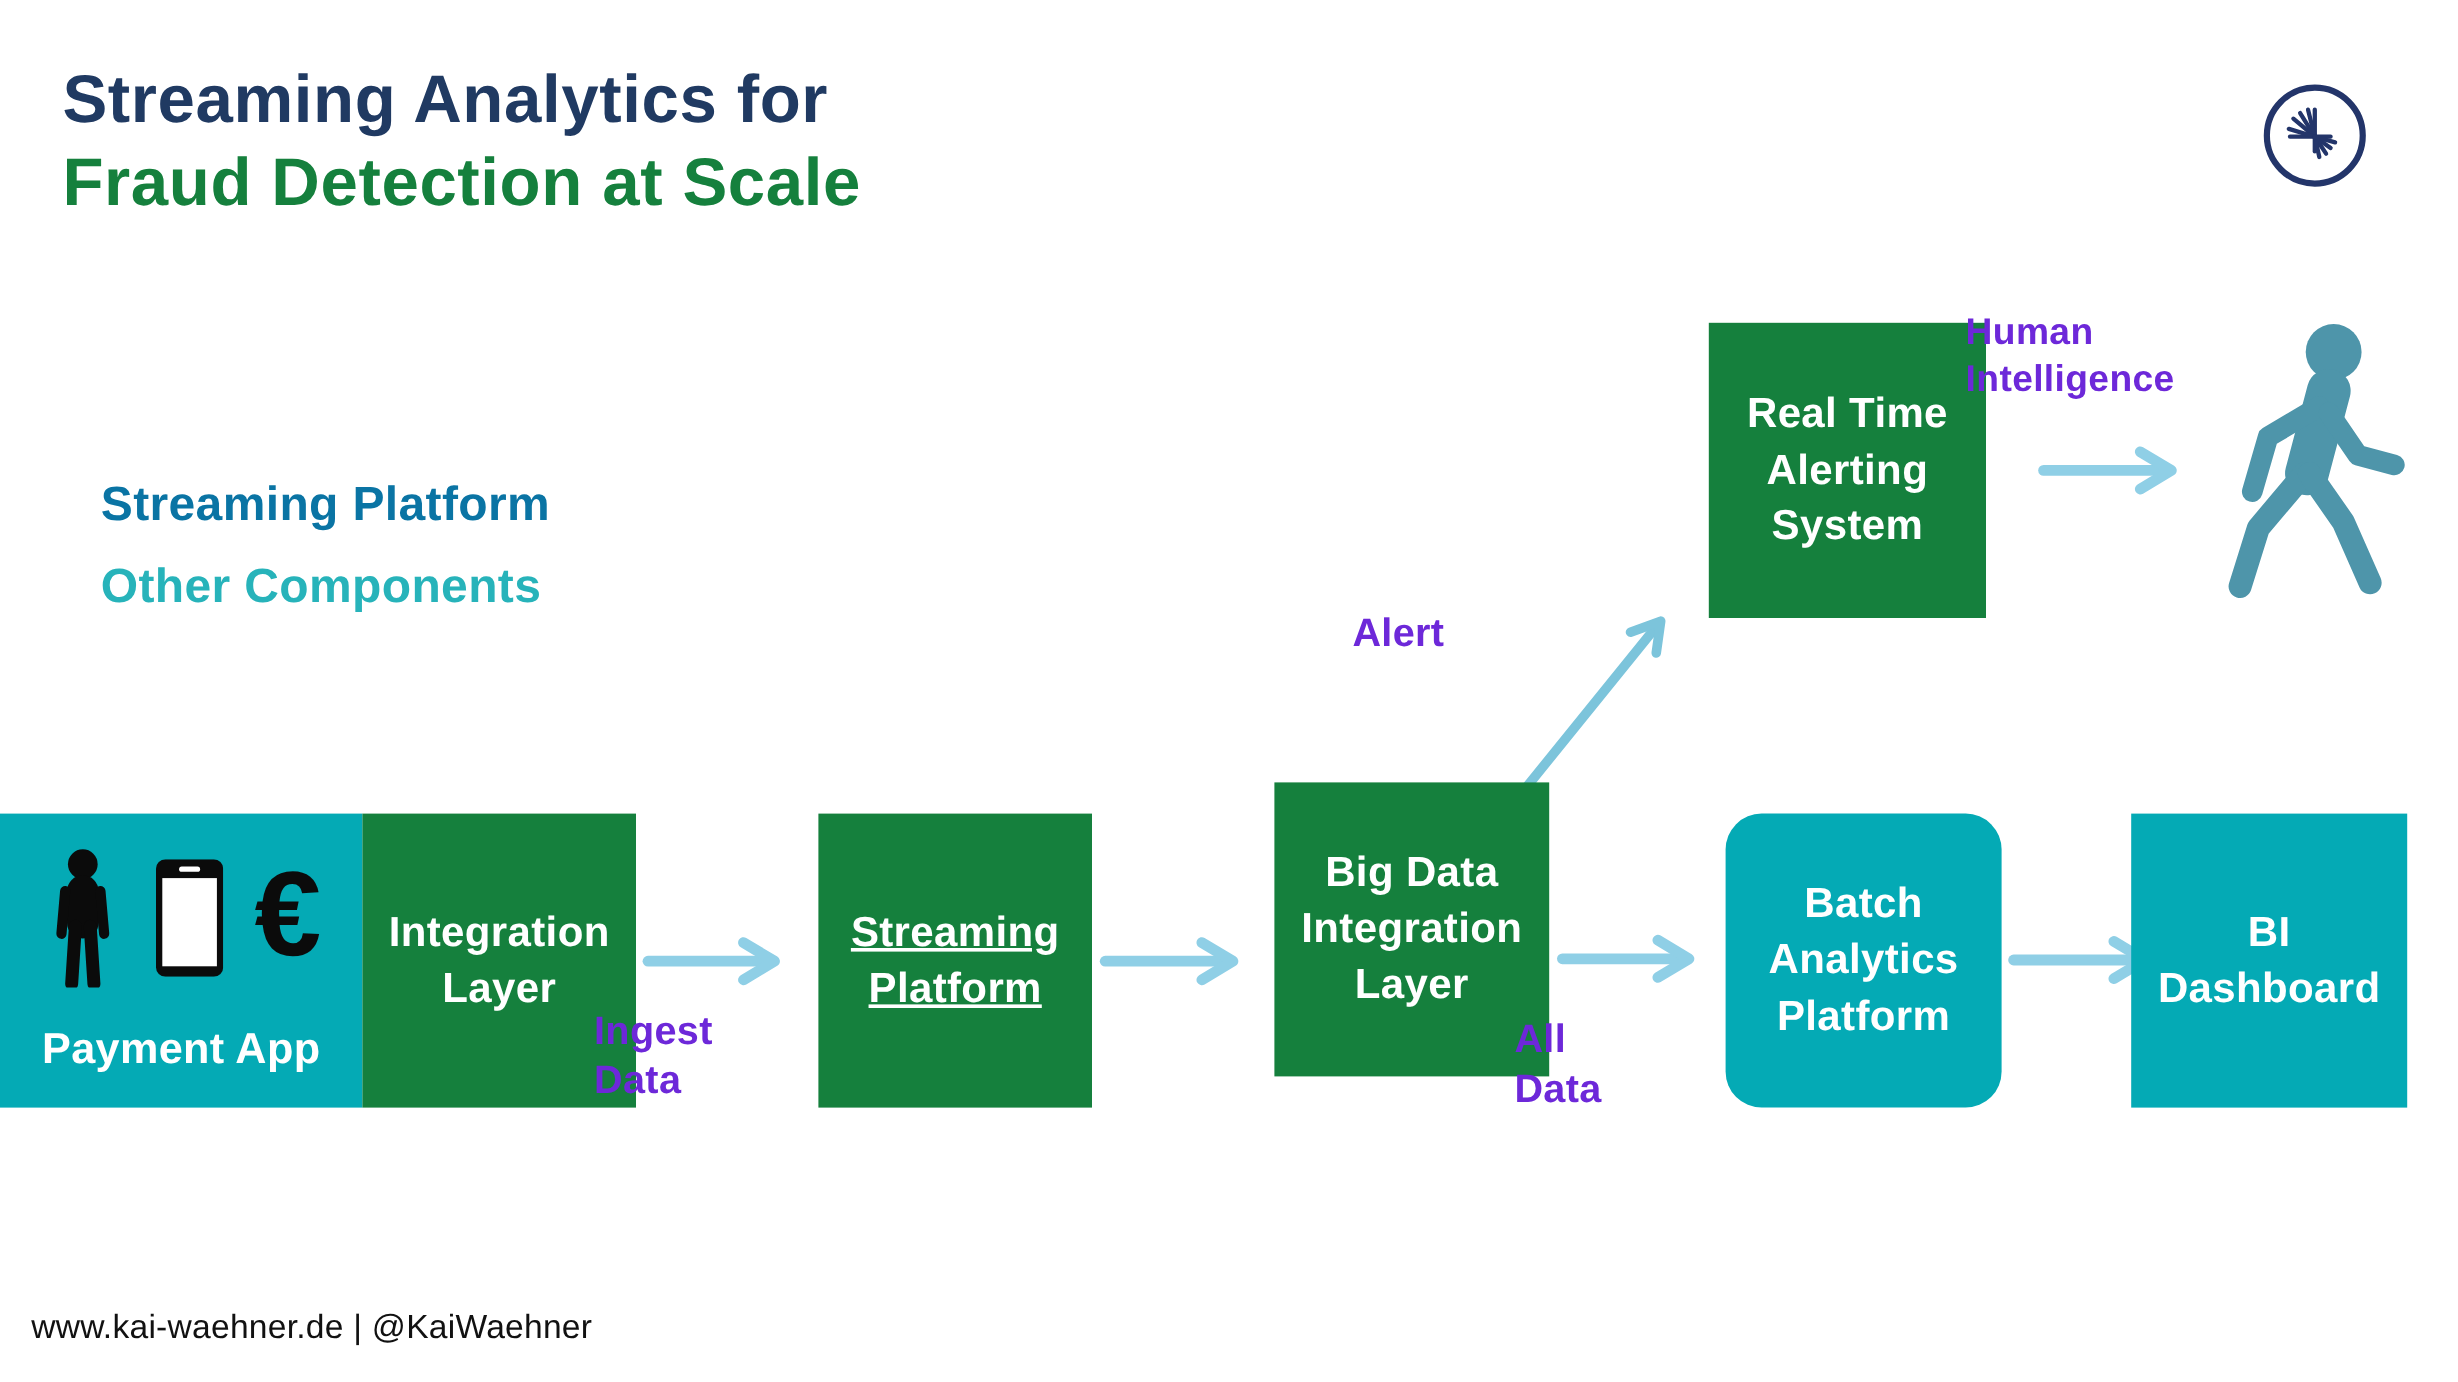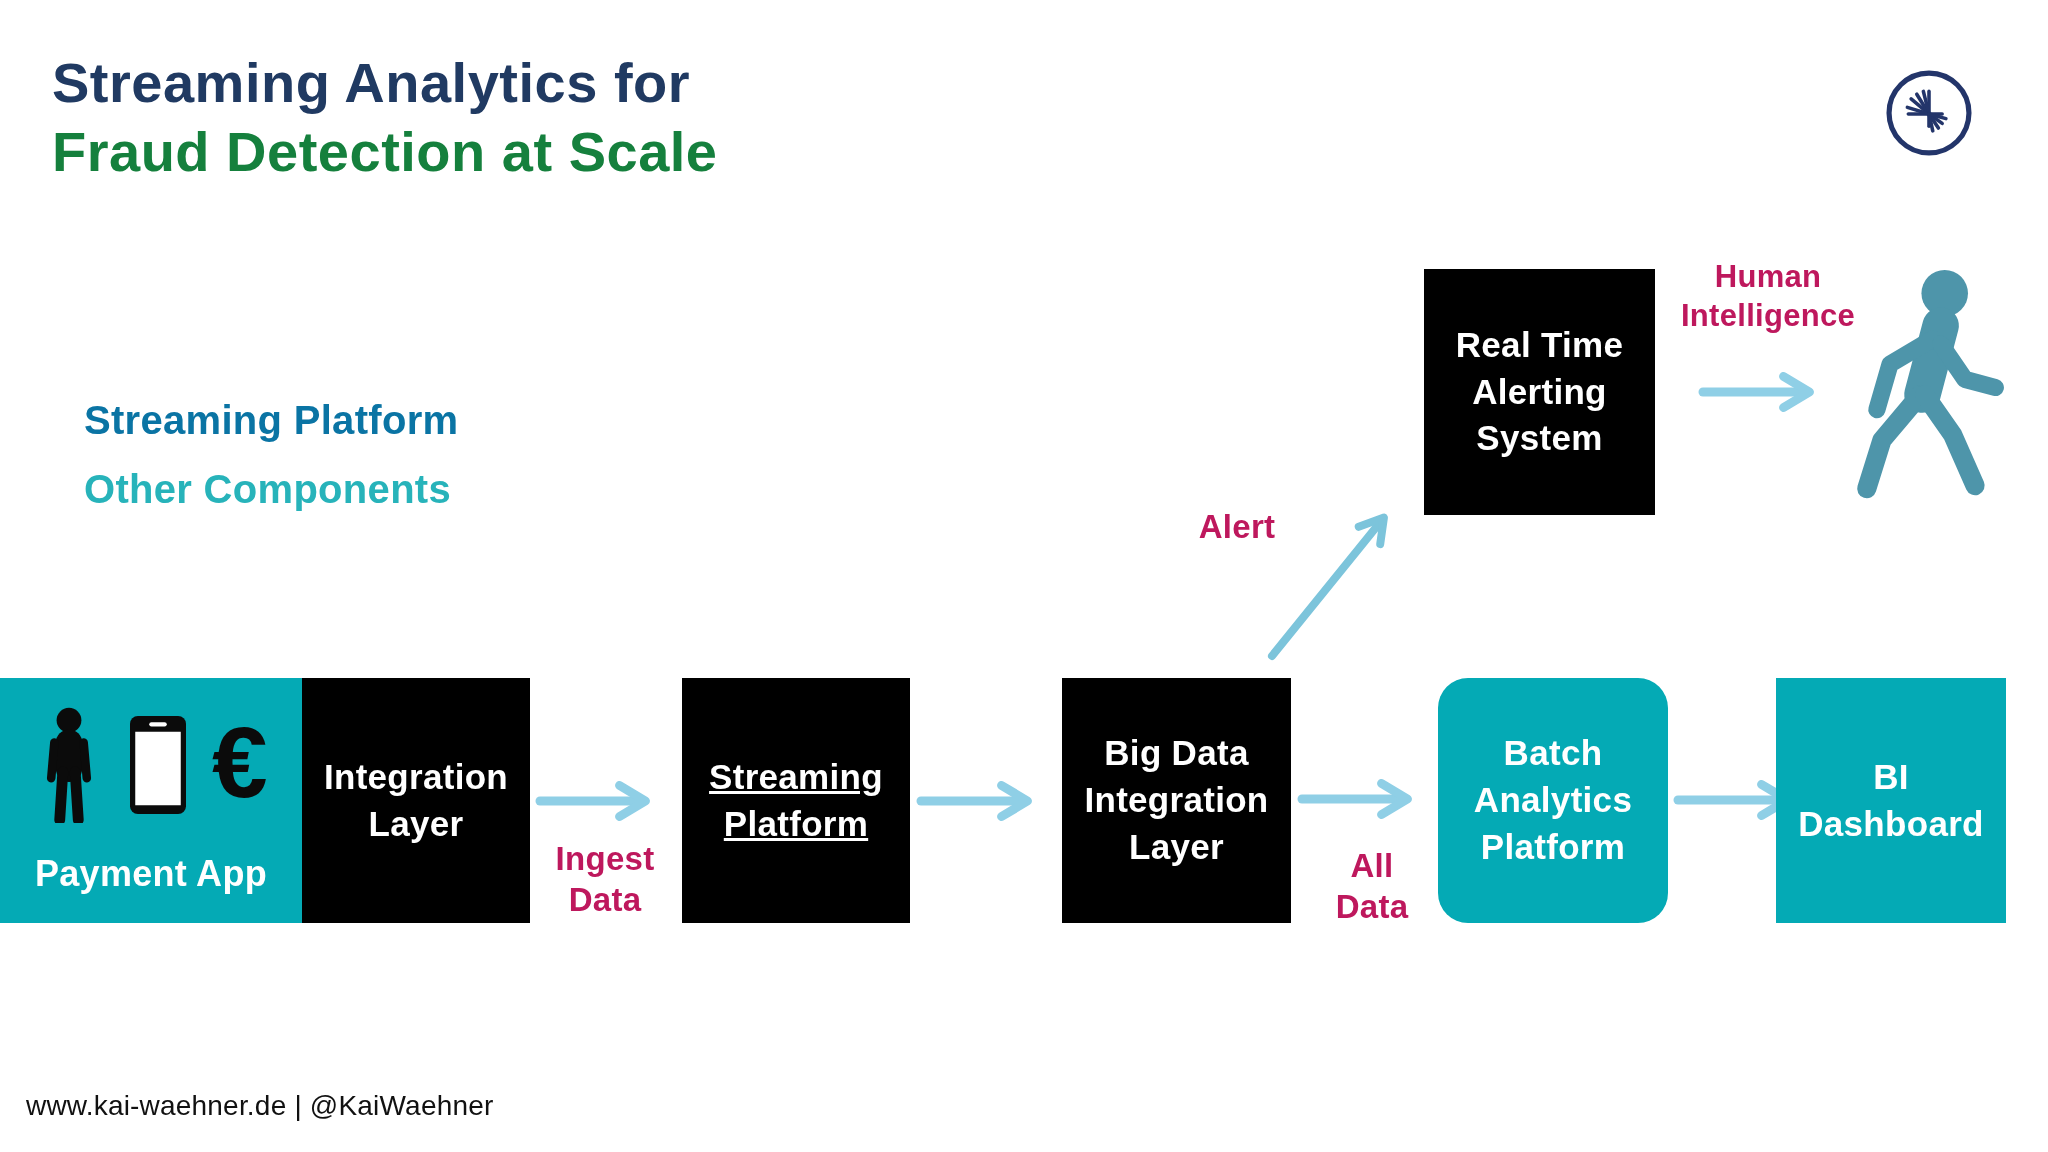--- a/index.html
+++ b/index.html
@@ -24,33 +24,33 @@
   .legend .other{color:#27B3BA;}
 
   
   .node{
     position:absolute;
     display:flex;align-items:center;justify-content:center;
     color:#ffffff;text-align:center;
     font-size:35px;font-weight:600;line-height:1.34;
     white-space:pre-line;letter-spacing:.3px;
   }
-  .node.blue{background:#000000;}
+  .node.blue{background:#15803d;}
   .node.teal{background:#04AAB5;}
 
   
   .payment{flex-direction:column;justify-content:flex-start;padding-top:28px;box-sizing:border-box;}
   .pay-icons{display:flex;align-items:center;gap:26px;height:118px;}
   .euro{font-size:100px;font-weight:600;color:#0b0b0b;line-height:1;margin-top:-6px;}
   .pay-label{margin-top:26px;font-size:36px;}
 
   
   .edge-label{
-    position:absolute;width:220px;text-align:center;
-    color:#be185d;font-size:33px;font-weight:600;line-height:1.25;
+    position:absolute;width:220px;text-align:left;
+    color:#6d28d9;font-size:33px;font-weight:600;line-height:1.25;
     white-space:pre-line;letter-spacing:.3px;
   }
   .hi-label{width:260px;font-size:31px;}
 
   
   .footer{left:26px;top:1090px;font-size:28px;color:#111111;letter-spacing:.2px;}
 
   svg{display:block;}
   .overlay{left:0;top:0;pointer-events:none;}
 </style>
@@ -133,21 +133,21 @@
   <div class="node blue" style="left:302px;top:678px;width:228px;height:245px;">
     <span>Integration
 Layer</span>
   </div>
 
   <div class="node blue" style="left:682px;top:678px;width:228px;height:245px;text-decoration:underline;">
     <span>Streaming
 Platform</span>
   </div>
 
-  <div class="node blue" style="left:1062px;top:678px;width:229px;height:245px;">
+  <div class="node blue" style="left:1062px;top:652px;width:229px;height:245px;">
     <span>Big Data
 Integration
 Layer</span>
   </div>
 
   <div class="node teal" style="left:1438px;top:678px;width:230px;height:245px;border-radius:30px;">
     <span>Batch
 Analytics
 Platform</span>
   </div>

